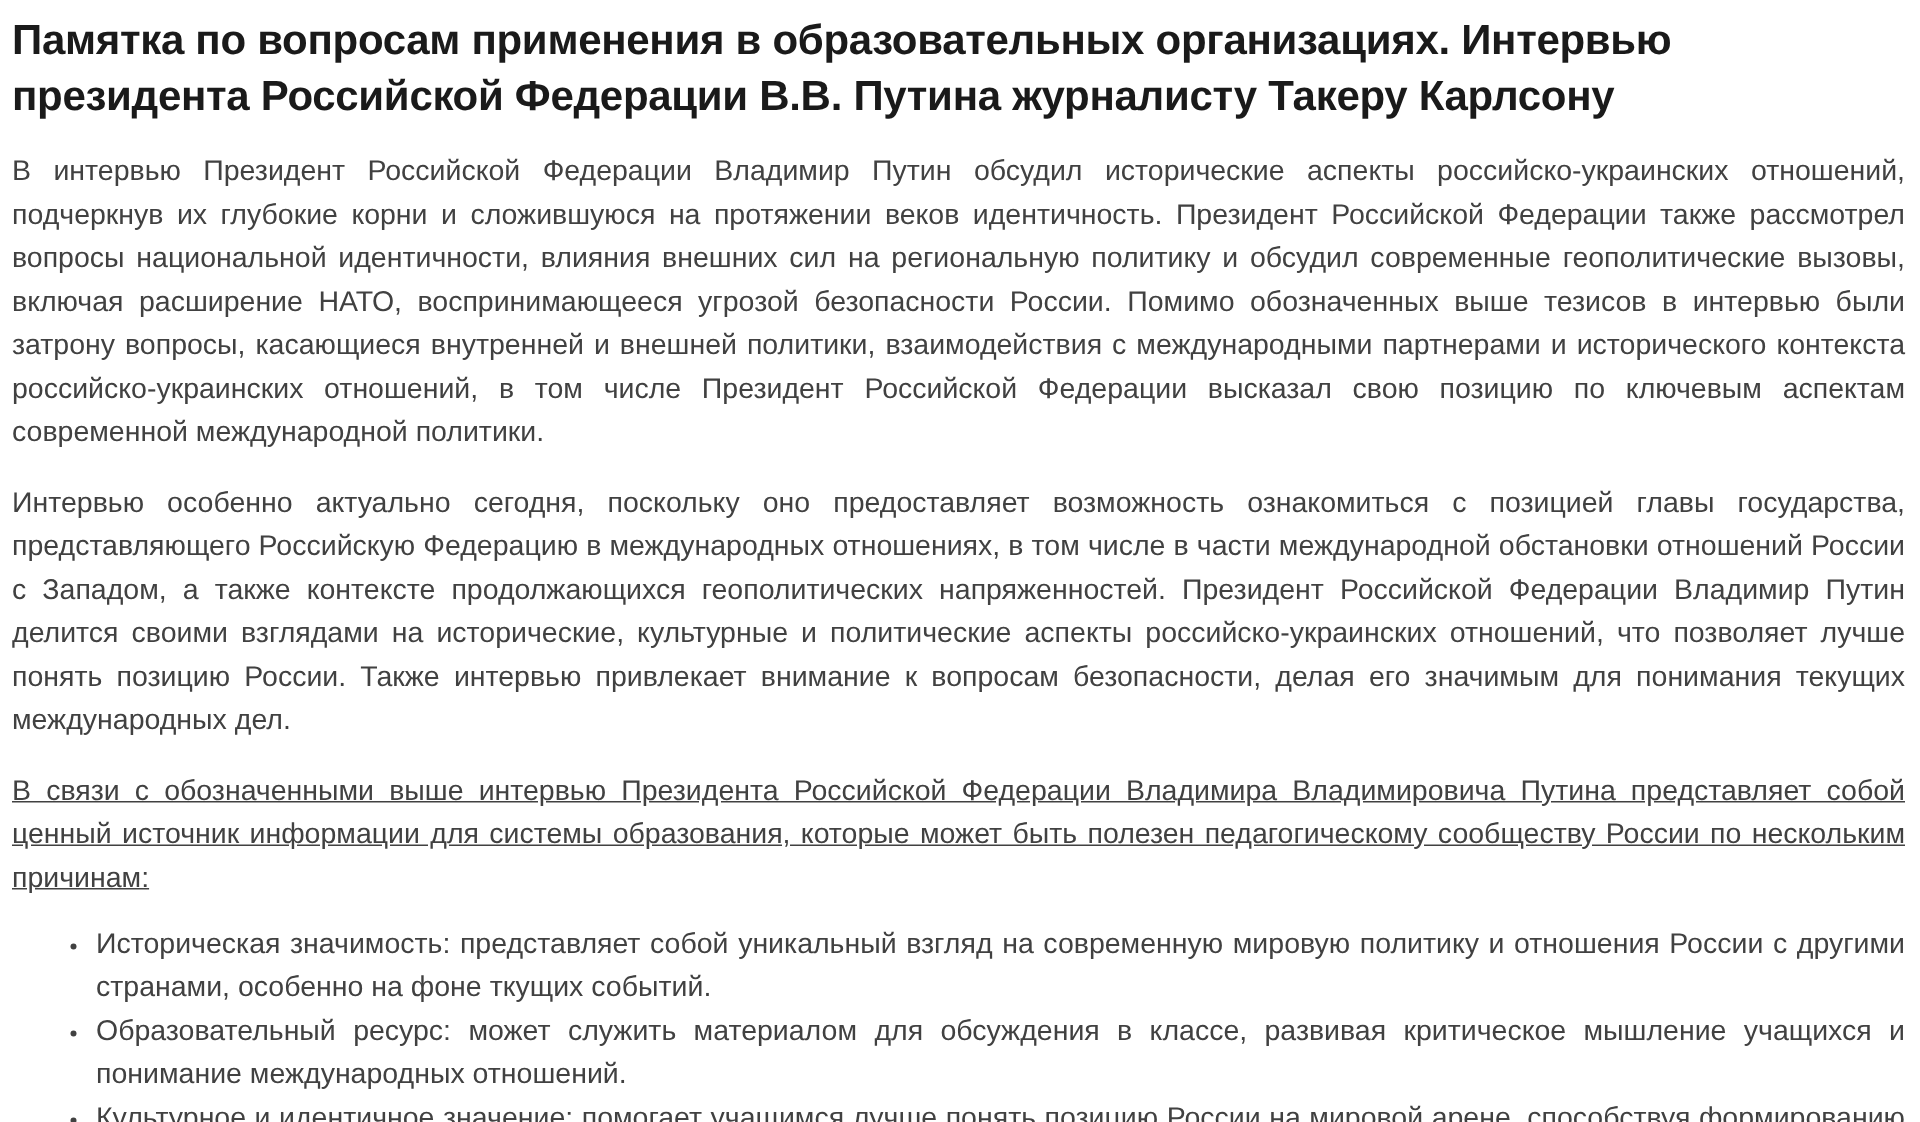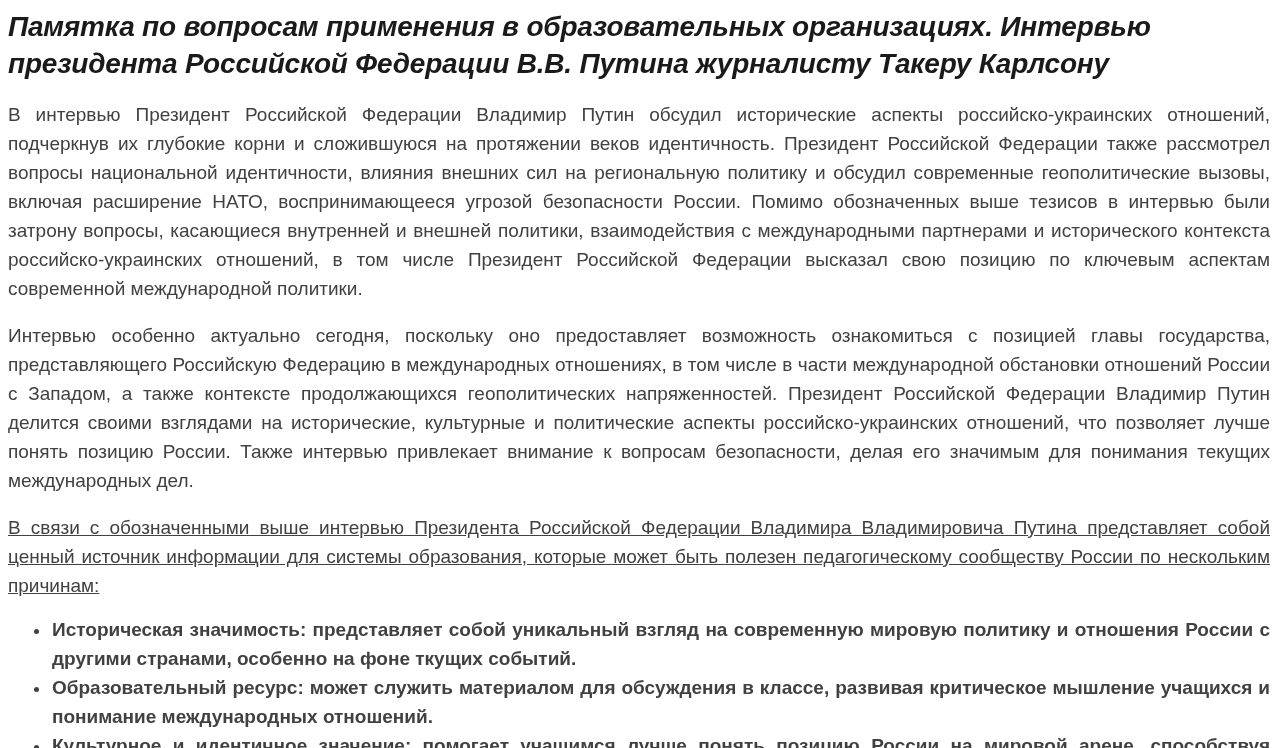--- a/index.html
+++ b/index.html
@@ -19,21 +19,20 @@
     padding: 4px 10px 0 8px;
   }
   .doc-title {
     margin: 4px 0 0 0;
     font-size: 28px;
     line-height: 37px;
     font-weight: 700;
     color: #1a1a1a;
     letter-spacing: -0.2px;
     text-align: left;
-    font-style: italic;
   }
   .doc-paragraph {
     margin: 18px 0 17px 0;
     font-size: 19px;
     line-height: 29px;
     font-weight: 400;
     color: #414141;
     text-align: justify;
   }
   .doc-paragraph.last {
@@ -41,24 +40,25 @@
     text-decoration: underline;
   }
   .doc-list {
     margin: 15px 0 0 0;
     padding: 0 0 0 42px;
     list-style: disc outside;
   }
   .doc-list li {
     font-size: 19px;
     line-height: 29px;
-    font-weight: 700;
+    font-weight: 400;
     color: #414141;
     text-align: justify;
     padding-left: 2px;
+    margin-left: 12px;
   }
   .doc-list li::marker {
     color: #414141;
     font-size: 16px;
   }
 </style>
 </head>
 <body>
 
 <div class="page">

